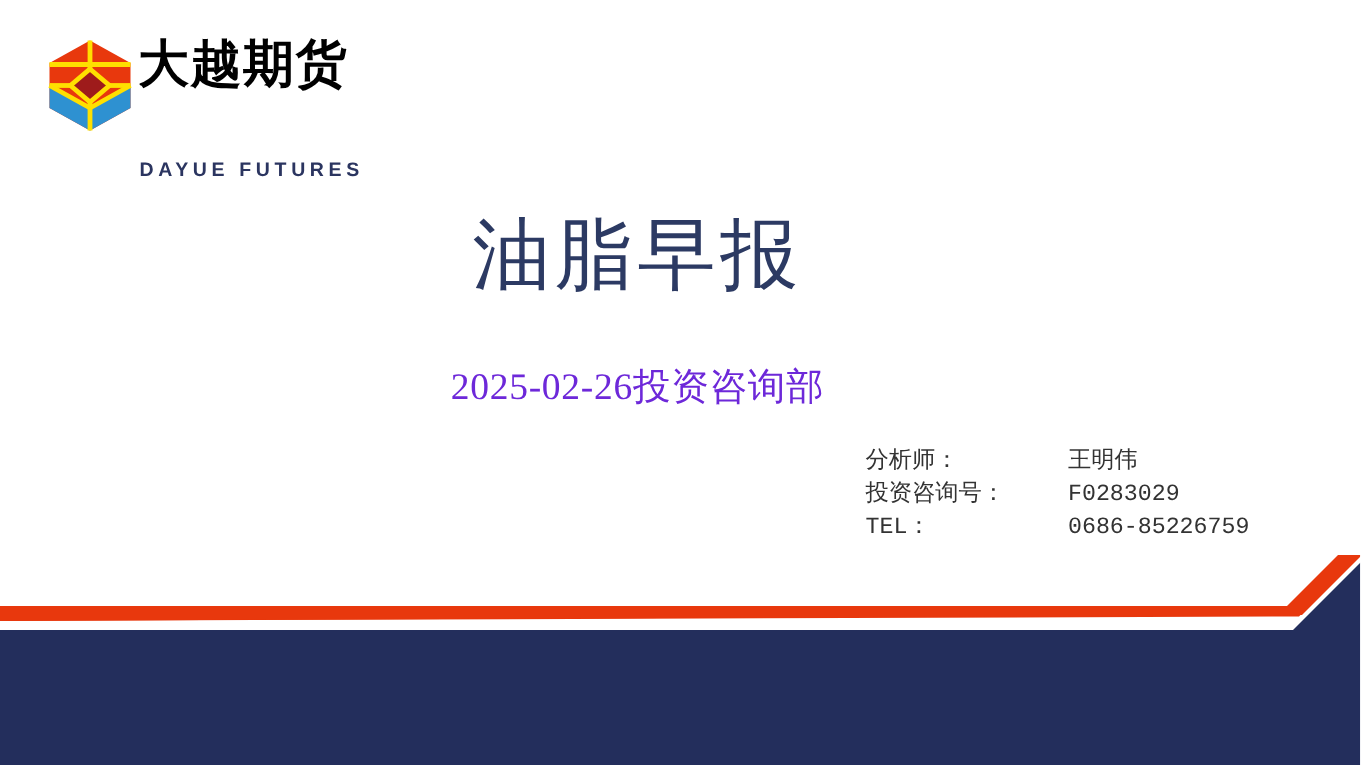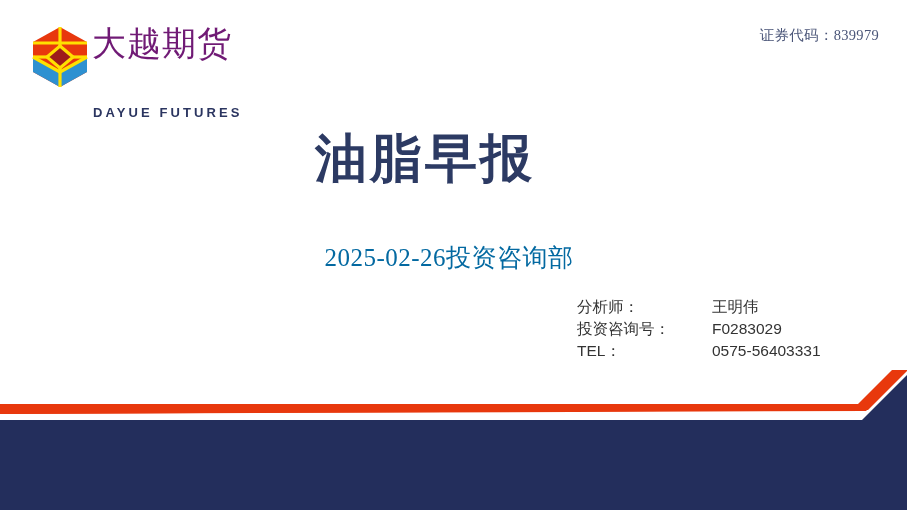--- a/index.html
+++ b/index.html
@@ -38,24 +38,24 @@
     left: 62px;
     top: 0px;
     width: 165px;
     height: 66px;
   }
   .logo-cn {
     position: absolute;
     left: 0;
     top: 0px;
     font-family: "Liberation Sans", "DejaVu Sans", sans-serif;
-    font-weight: normal;
+    font-weight: bold;
     font-size: 34px;
     letter-spacing: 1px;
-    color: #701a75;
+    color: #000000;
     line-height: 38px;
     white-space: nowrap;
   }
   .logo-en {
     position: absolute;
     left: 1px;
     top: 40px;
     font-family: "Liberation Sans", "DejaVu Sans", sans-serif;
     font-weight: bold;
     font-size: 13px;
@@ -81,47 +81,46 @@
   .title-area {
     position: absolute;
     left: 0;
     top: 128px;
     width: 850px;
     text-align: center;
   }
   .main-title {
     font-family: "Liberation Serif", "DejaVu Serif", serif;
     font-size: 52px;
-    font-weight: bold;
+    font-weight: normal;
     color: #2c3a63;
     letter-spacing: 3px;
     line-height: 62px;
-    margin: 0;
+    margin: 12px;
     white-space: nowrap;
   }
   .sub-title {
     position: absolute;
     left: 0;
     top: 113px;
     width: 850px;
     text-align: center;
     font-family: "Liberation Serif", "DejaVu Serif", serif;
     font-size: 25px;
-    color: #0369a1;
+    color: #6d28d9;
     letter-spacing: 0.5px;
     white-space: nowrap;
-    padding-left: 24px;
   }
 
   
   .analyst-info {
     position: absolute;
     left: 577px;
     top: 296px;
-    font-family: Liberation Sans, sans-serif;
+    font-family: Liberation Mono, monospace;
     font-size: 15.5px;
     color: #333333;
     line-height: 22.2px;
   }
   .analyst-row {
     display: block;
     white-space: nowrap;
   }
   .analyst-label {
     display: inline-block;
@@ -184,36 +183,35 @@
         </g>
       </g>
     </svg>
 
     <div class="logo-wordmark">
       <div class="logo-cn">大越期货</div>
       <div class="logo-en">DAYUE FUTURES</div>
     </div>
   </div>
 
-  <div class="security-code">证券代码：839979</div>
 
   <div class="title-area">
     <h1 class="main-title">油脂早报</h1>
     <div class="sub-title">2025-02-26投资咨询部</div>
   </div>
 
   <div class="analyst-info">
     <div class="analyst-row">
       <span class="analyst-label">分析师：</span><span class="analyst-value">王明伟</span>
     </div>
     <div class="analyst-row">
       <span class="analyst-label">投资咨询号：</span><span class="analyst-value">F0283029</span>
     </div>
     <div class="analyst-row">
-      <span class="analyst-label">TEL：</span><span class="analyst-value">0575-56403331</span>
+      <span class="analyst-label">TEL：</span><span class="analyst-value">0686-85226759</span>
     </div>
   </div>
 
   <div class="banner">
     <svg width="907" height="140" viewBox="0 0 907 140">
 
       <polygon points="0,50 862,50 907,5 907,140 0,140" fill="#232e5c"></polygon>
 
       <polygon points="0,34 859,34 907,-14 907,0 866,41 0,44" fill="#e8380d"></polygon>
 

